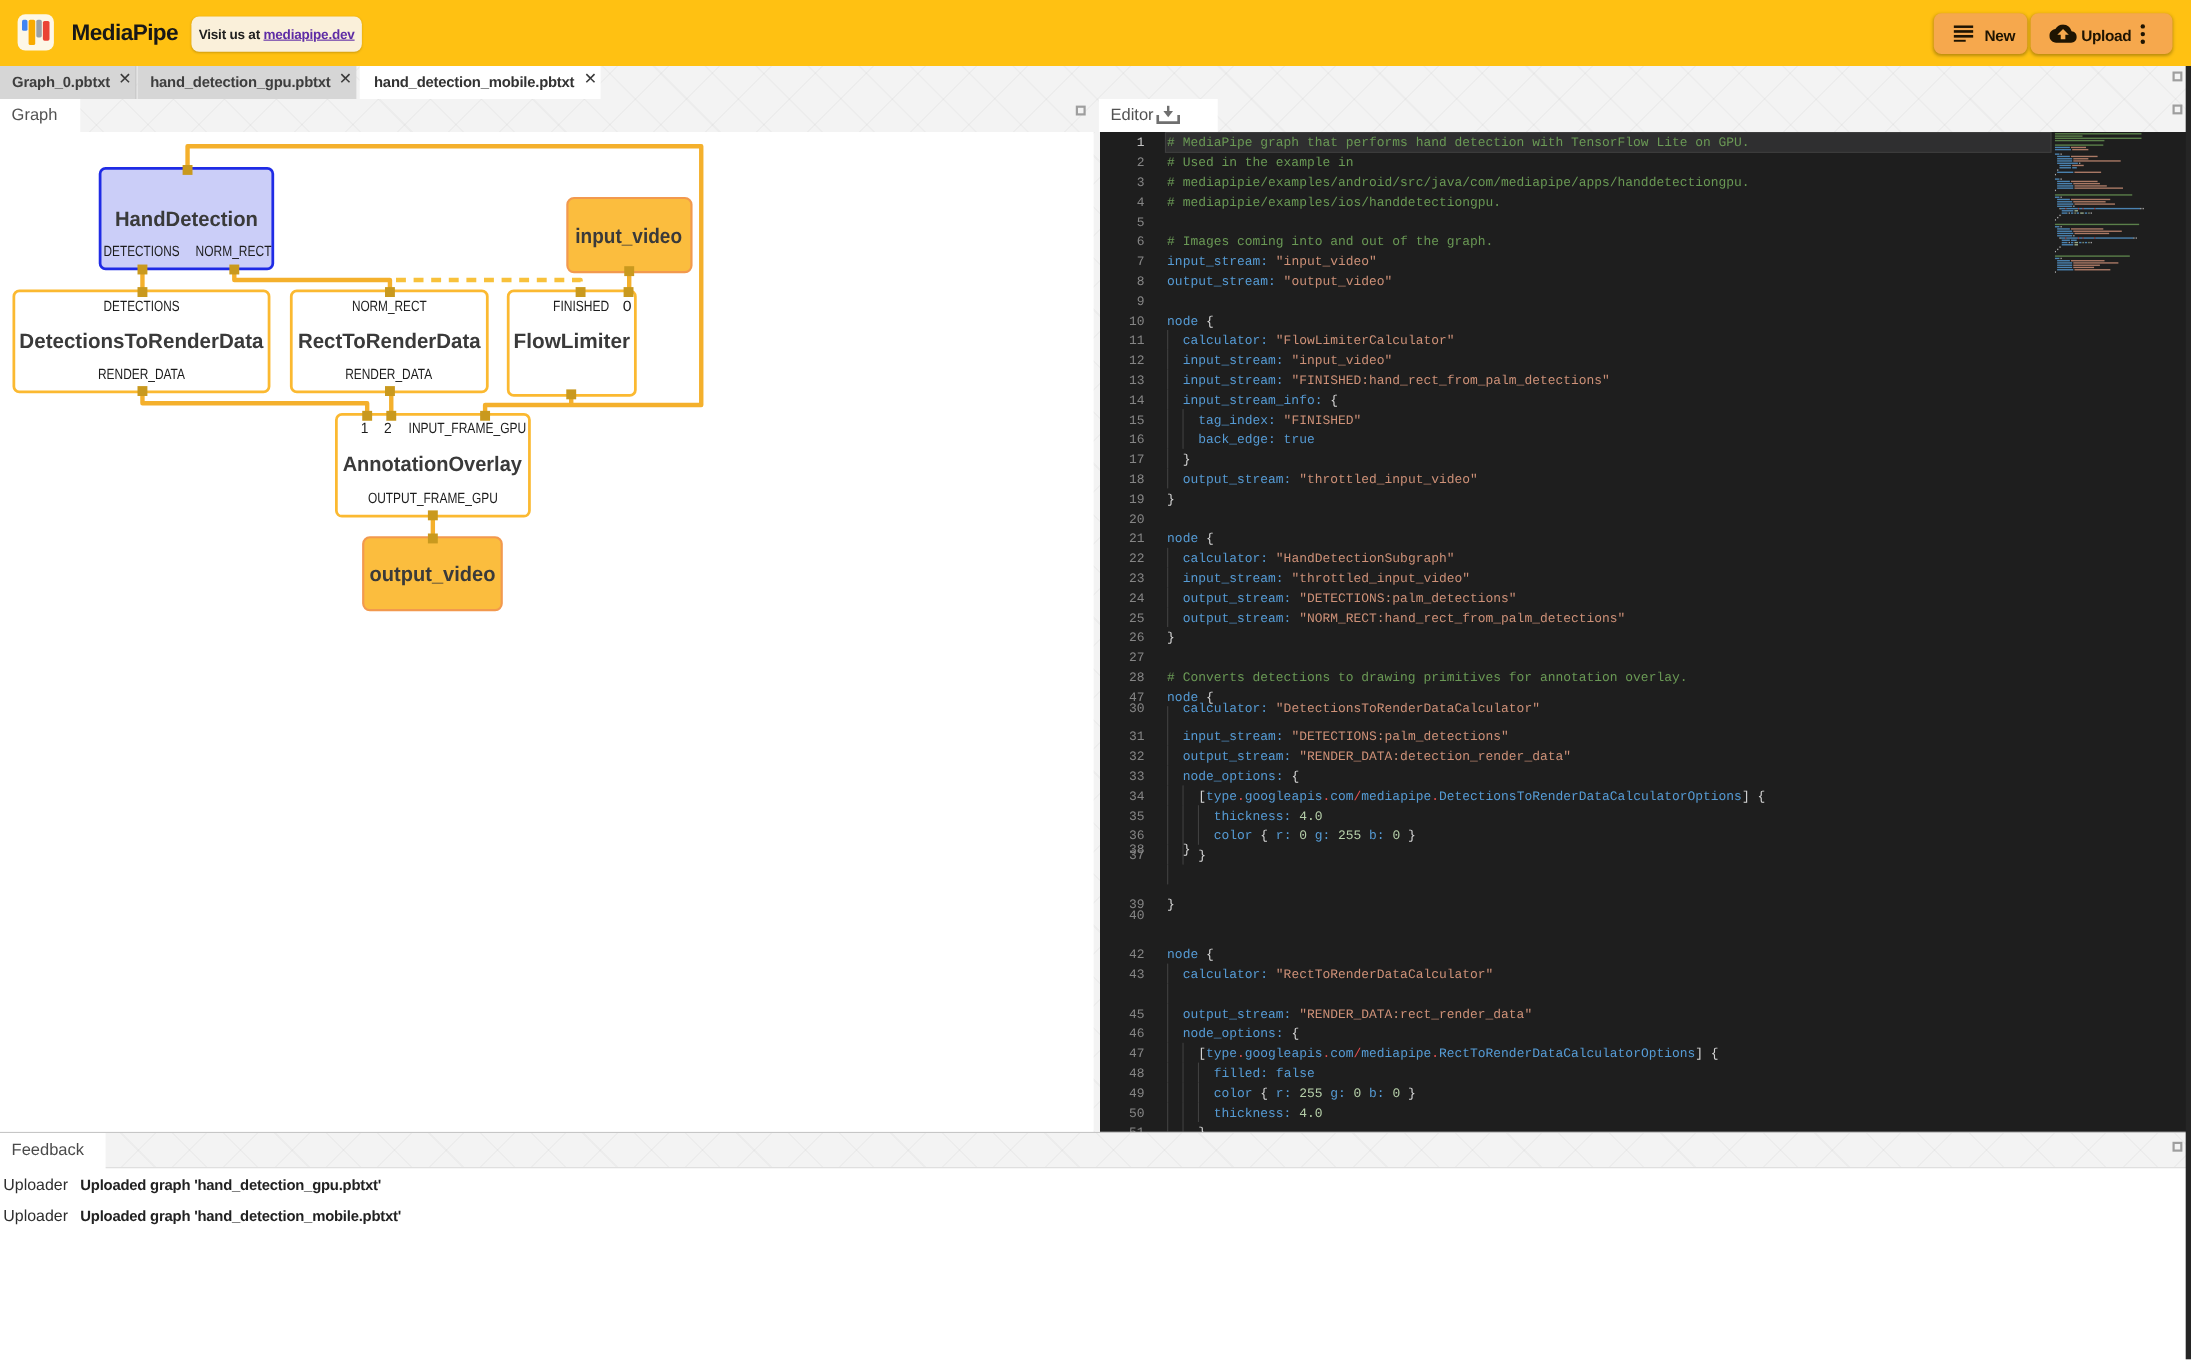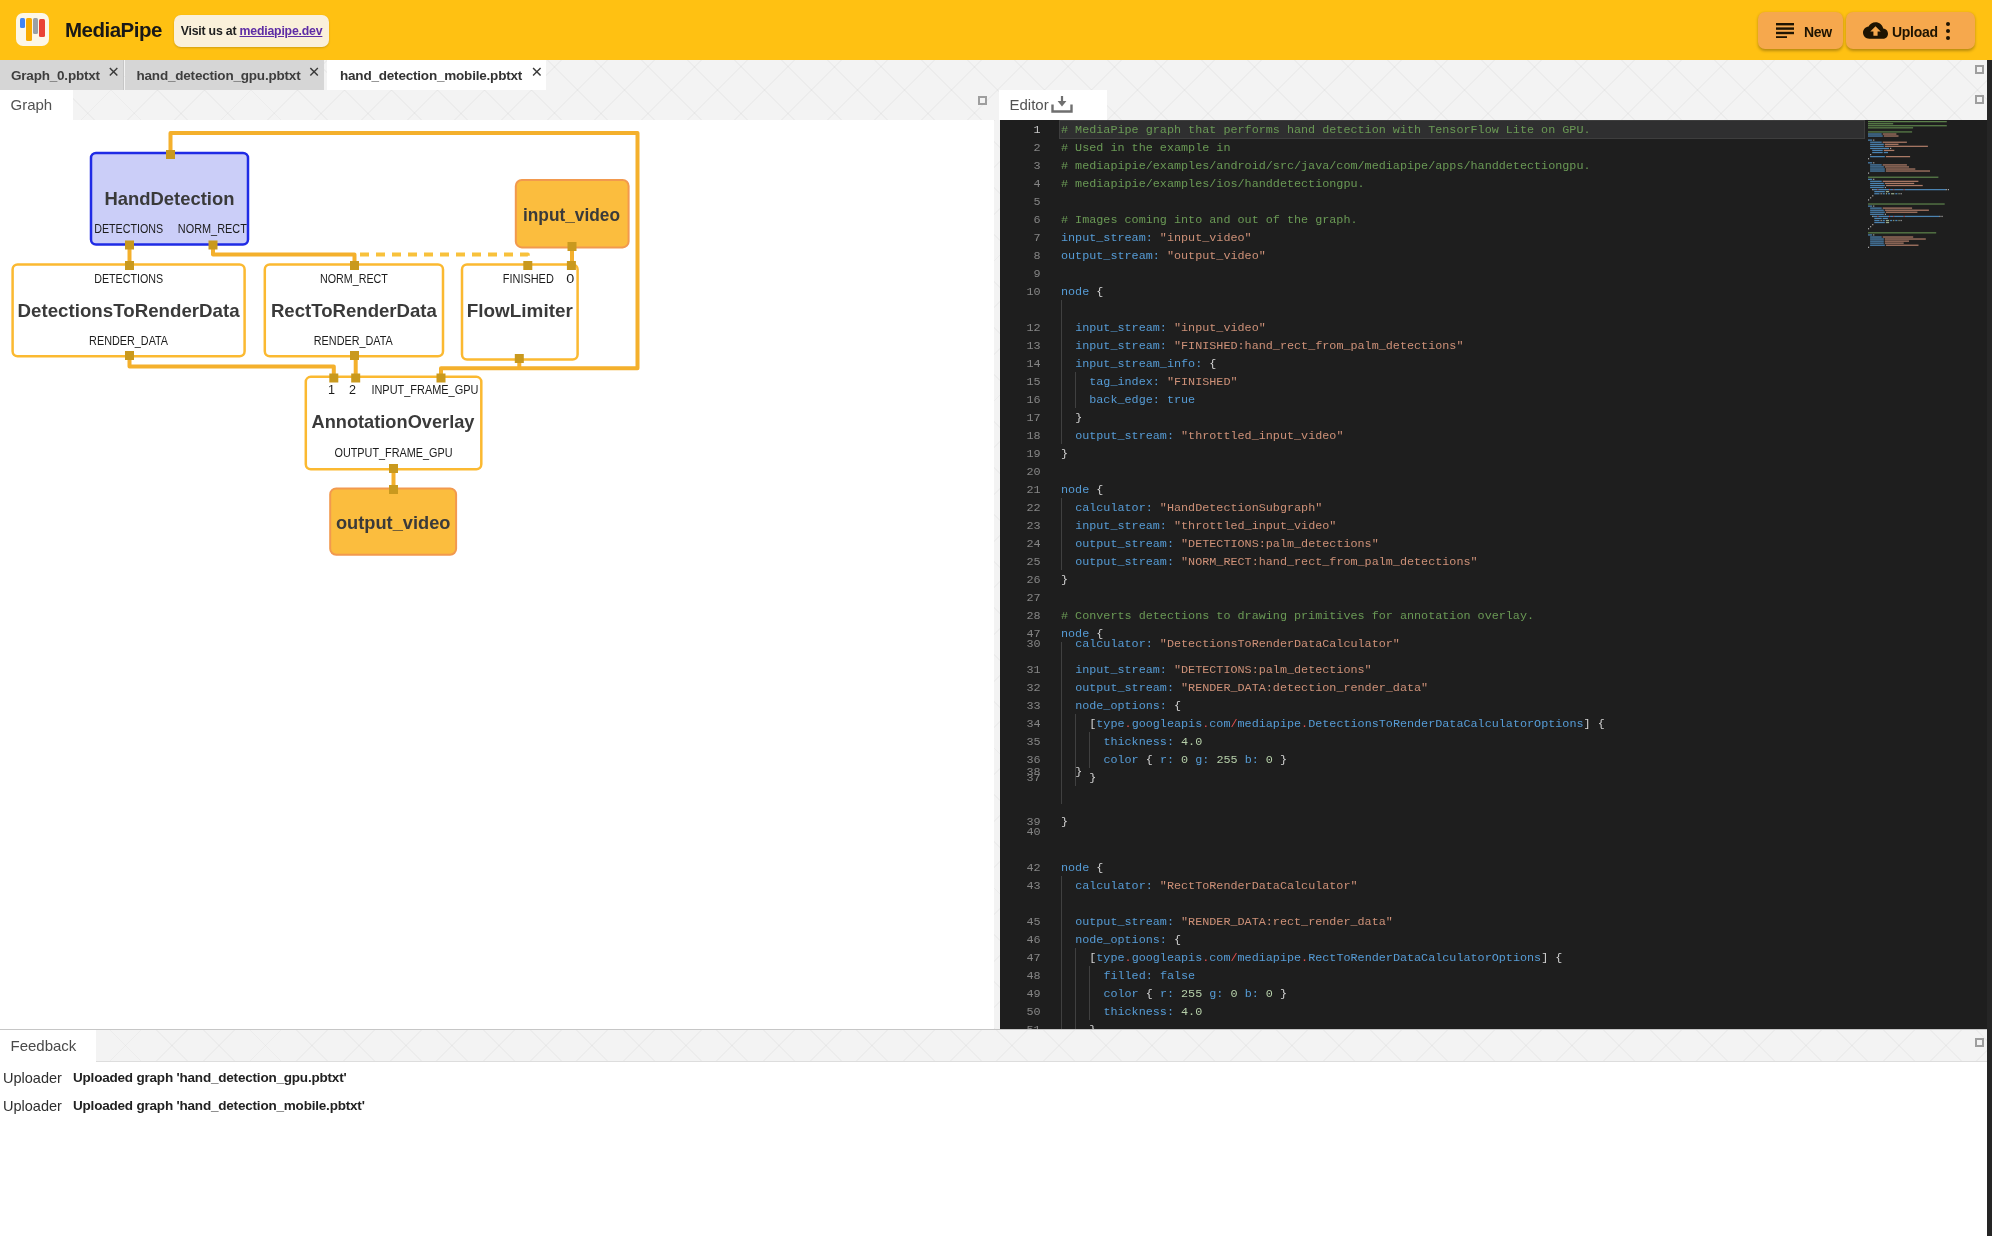--- a/index.html
+++ b/index.html
@@ -201,20 +201,21 @@
         <div class="cl" style="top:0px"><span class="ln a">1</span><span class="cd"><span class="c"># MediaPipe graph that performs hand detection with TensorFlow Lite on GPU.</span></span></div>
         <div class="cl" style="top:18px"><span class="ln">2</span><span class="cd"><span class="c"># Used in the example in</span></span></div>
         <div class="cl" style="top:36px"><span class="ln">3</span><span class="cd"><span class="c"># mediapipie/examples/android/src/java/com/mediapipe/apps/handdetectiongpu.</span></span></div>
         <div class="cl" style="top:54px"><span class="ln">4</span><span class="cd"><span class="c"># mediapipie/examples/ios/handdetectiongpu.</span></span></div>
         <div class="cl" style="top:72px"><span class="ln">5</span><span class="cd"></span></div>
         <div class="cl" style="top:90px"><span class="ln">6</span><span class="cd"><span class="c"># Images coming into and out of the graph.</span></span></div>
         <div class="cl" style="top:108px"><span class="ln">7</span><span class="cd"><span class="k">input_stream:</span>&nbsp;<span class="s">"input_video"</span></span></div>
         <div class="cl" style="top:126px"><span class="ln">8</span><span class="cd"><span class="k">output_stream:</span>&nbsp;<span class="s">"output_video"</span></span></div>
         <div class="cl" style="top:144px"><span class="ln">9</span><span class="cd"></span></div>
         <div class="cl" style="top:162px"><span class="ln">10</span><span class="cd"><span class="k">node</span>&nbsp;<span class="p">{</span></span></div>
+        <div class="cl" style="top:180px"><span class="ln">11</span><span class="cd">&nbsp;&nbsp;<span class="k">calculator:</span>&nbsp;<span class="s">"FlowLimiterCalculator"</span></span></div>
         <div class="cl" style="top:198px"><span class="ln">12</span><span class="cd">&nbsp;&nbsp;<span class="k">input_stream:</span>&nbsp;<span class="s">"input_video"</span></span></div>
         <div class="cl" style="top:216px"><span class="ln">13</span><span class="cd">&nbsp;&nbsp;<span class="k">input_stream:</span>&nbsp;<span class="s">"FINISHED:hand_rect_from_palm_detections"</span></span></div>
         <div class="cl" style="top:234px"><span class="ln">14</span><span class="cd">&nbsp;&nbsp;<span class="k">input_stream_info:</span>&nbsp;<span class="p">{</span></span></div>
         <div class="cl" style="top:252px"><span class="ln">15</span><span class="cd">&nbsp;&nbsp;&nbsp;&nbsp;<span class="k">tag_index:</span>&nbsp;<span class="s">"FINISHED"</span></span></div>
         <div class="cl" style="top:270px"><span class="ln">16</span><span class="cd">&nbsp;&nbsp;&nbsp;&nbsp;<span class="k">back_edge:</span>&nbsp;<span class="k">true</span></span></div>
         <div class="cl" style="top:288px"><span class="ln">17</span><span class="cd">&nbsp;&nbsp;<span class="p">}</span></span></div>
         <div class="cl" style="top:306px"><span class="ln">18</span><span class="cd">&nbsp;&nbsp;<span class="k">output_stream:</span>&nbsp;<span class="s">"throttled_input_video"</span></span></div>
         <div class="cl" style="top:324px"><span class="ln">19</span><span class="cd"><span class="p">}</span></span></div>
         <div class="cl" style="top:342px"><span class="ln">20</span><span class="cd"></span></div>
         <div class="cl" style="top:360px"><span class="ln">21</span><span class="cd"><span class="k">node</span>&nbsp;<span class="p">{</span></span></div>

